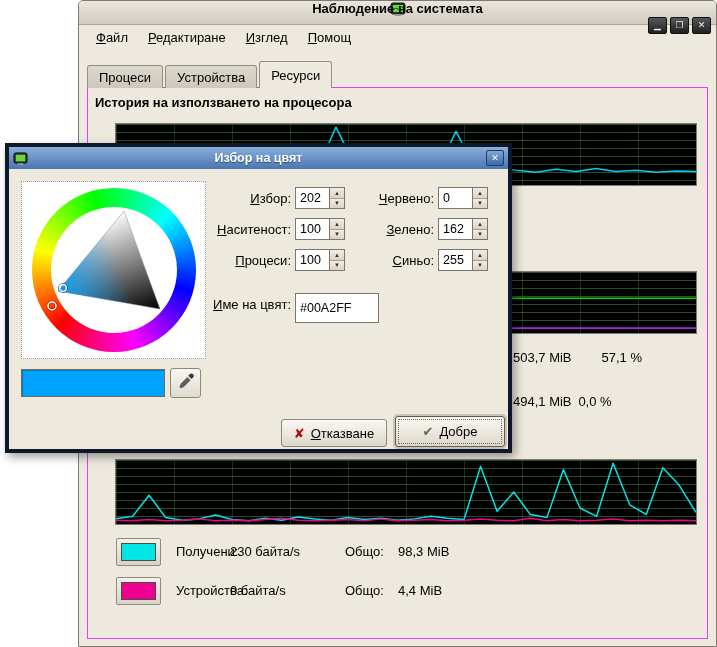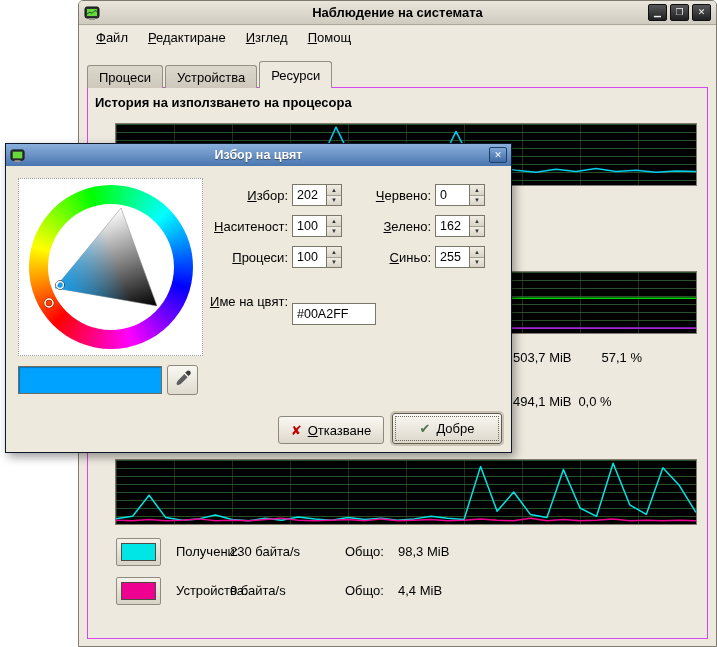--- a/index.html
+++ b/index.html
@@ -4,21 +4,21 @@
 <style>
   * { margin:0; padding:0; box-sizing:border-box; font-family:"Liberation Sans","DejaVu Sans",sans-serif; }
   html,body { width:717px; height:647px; }
   body { position:relative; background:#ffffff; overflow:hidden; font-size:13px; color:#000; }
 
   
   .main-window { position:absolute; left:78px; top:0; width:639px; height:647px;
     background:#EDE9DF; border:1px solid #7f7b6f; border-radius:5px 5px 0 0; }
   .main-titlebar { height:24px; background:linear-gradient(#EAE6DD,#D0CBBF);
     border-bottom:1px solid #aca797; border-radius:4px 4px 0 0;
-    display:flex; align-items:center; padding:0 5px; position:relative; }
+    display:flex; align-items:center; padding:0 5px; position:relative;flex-direction:column; }
   .tb-title { position:absolute; left:0; right:0; text-align:center; font-weight:bold; font-size:13px; pointer-events:none; }
   .app-icon { width:16px; height:16px; display:inline-block; }
   .win-btns { margin-left:auto; display:flex; gap:3px; z-index:2; }
   .win-btn { width:19px; height:17px; background:linear-gradient(#58585a,#1f1f22);
     border:1px solid #101010; border-radius:2px; color:#efefef; font-size:9px;
     display:flex; align-items:center; justify-content:center; cursor:default; }
   .win-btn span { line-height:1; }
 
   .menubar { display:flex; gap:2px; padding:12px 8px; height:22px; align-items:center; }
   .menu-item { padding:2px 9px; display:inline-block; }
@@ -52,21 +52,21 @@
 
   .swatch { position:absolute; left:28px; width:45px; height:28px; padding:4px;
     border:1px solid #8f8b7f; border-radius:2px; background:linear-gradient(#F4F1EA,#D8D3C6); cursor:default; }
   .swatch-inner { display:block; width:100%; height:100%; border:1px solid #4e4b43; }
   #sw-in { top:450px; } #sw-out { top:489px; }
   .lg-r1 { top:457px; } .lg-r2 { top:496px; }
   .lg-label { left:88px; } .lg-rate { left:142px; } .lg-total-label { left:257px; } .lg-total { left:310px; }
 
   
   .dialog { position:absolute; left:5px; top:143px; width:507px; height:310px; z-index:10;
-    background:#EDE9DC; border:1px solid #0f172a; box-shadow:3px 4px 9px rgba(0,0,0,.38); }
+    background:#EDE9DC; border:4px solid #0f172a; box-shadow:3px 4px 9px rgba(0,0,0,.38); }
   .dialog-titlebar { height:22px; background:linear-gradient(#8AAFDB,#4A76B0);
     display:flex; align-items:center; padding:0 4px; position:relative; }
   .dialog-title { position:absolute; left:0; right:0; text-align:center; color:#fff;
     font-weight:bold; font-size:12.5px; text-shadow:0 1px 1px rgba(0,0,0,.45); pointer-events:none; }
   .dlg-icon { width:15px; height:15px; display:inline-block; }
   .dlg-close { margin-left:auto; width:18px; height:16px; z-index:2;
     background:linear-gradient(#7FA6D6,#3F6AA6); border:1px solid #1f3f66; border-radius:2px;
     color:#fff; font-size:9px; display:flex; align-items:center; justify-content:center; }
   .dialog-body { position:relative; height:288px; }
 
@@ -87,21 +87,21 @@
   .spin { position:absolute; width:50px; height:22px; display:flex;
     border:1px solid #7c7869; background:#fff; }
   .spin.c1 { left:286px; } .spin.c2 { left:429px; }
   .spin-entry { flex:1; width:30px; border:none; outline:none; padding:0 0 0 4px; font-size:12.5px; background:#fff; }
   .spin-btns { width:15px; display:flex; flex-direction:column; border-left:1px solid #7c7869; }
   .spin-up, .spin-down { flex:1; font-size:6px; line-height:1; color:#333;
     display:flex; align-items:center; justify-content:center;
     background:linear-gradient(#F0EDE4,#D9D4C7); }
   .spin-up { border-bottom:1px solid #a39f91; }
 
-  .name-input { position:absolute; left:286px; top:137px; width:84px; height:22px;
+  .name-input { position:absolute; left:286px; top:124px; width:84px; height:30px;
     border:1px solid #7c7869; padding:0 4px; font-size:12.5px; background:#fff; outline:none; }
 
   .preview { position:absolute; left:12px; top:200px; width:144px; height:28px;
     border:1px solid #6f6b60; box-shadow:inset 1px 1px 1px rgba(0,0,0,.25); }
   .dropper-btn { position:absolute; left:161px; top:199px; width:31px; height:30px;
     border:1px solid #8c887b; border-radius:3px; background:linear-gradient(#FAF8F3,#DEDACD);
     display:flex; align-items:center; justify-content:center; }
 
   .dlg-btn { position:absolute; display:flex; align-items:center; justify-content:center; gap:6px;
     border:1px solid #8c887b; border-radius:3px; background:linear-gradient(#FAF8F3,#DDD8CB); font-size:13px; }

